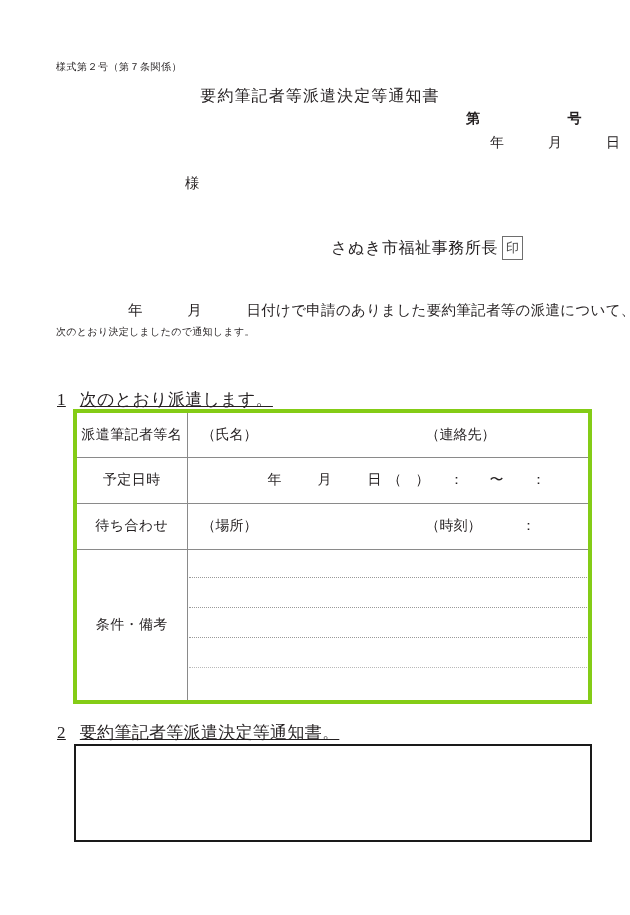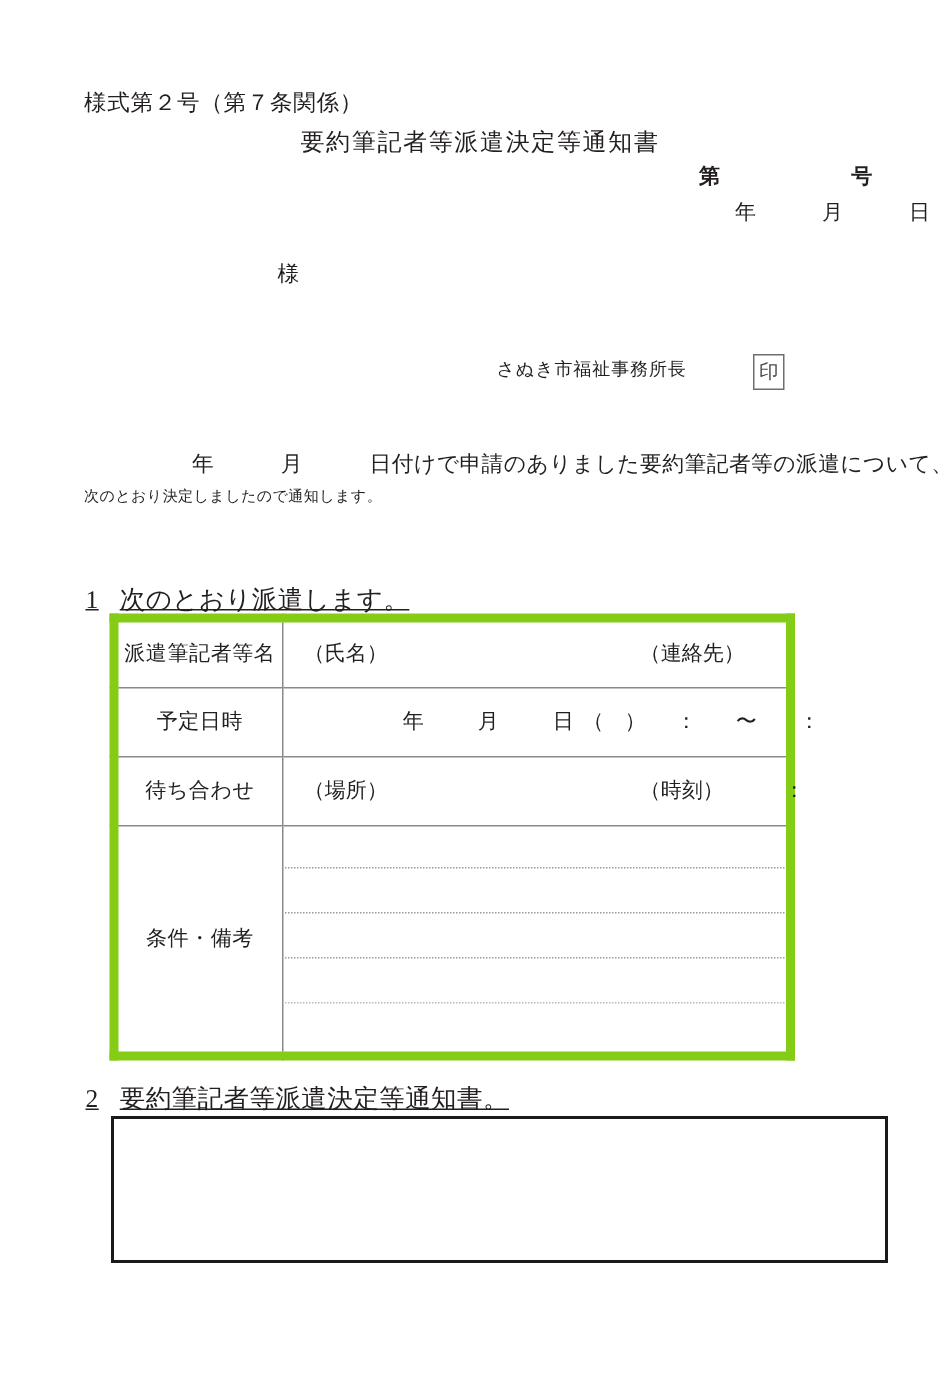--- a/index.html
+++ b/index.html
@@ -25,21 +25,21 @@
   .t {
     position: absolute;
     white-space: pre;
     line-height: 1;
   }
 
   
   .form-no {
     left: 56px;
     top: 62px;
-    font-size: 15px;
+    font-size: 10px;
     letter-spacing: 0.5px;
   }
 
   .doc-title {
     left: 0;
     top: 88px;
     width: 630px;
     text-align: center;
     font-size: 16px;
     letter-spacing: 1.1px;
@@ -65,21 +65,21 @@
   .addressee {
     left: 185px;
     top: 176px;
     font-size: 14.5px;
   }
 
   
   .issuer {
     left: 331px;
     top: 240px;
-    font-size: 12px;
+    font-size: 16px;
     letter-spacing: 0.6px;
   }
 
   .seal-box {
     position: absolute;
     left: 502px;
     top: 236px;
     width: 21px;
     height: 24px;
     border: 1px solid #6e6e6e;
@@ -116,22 +116,22 @@
   .sec1-head { left: 57px; top: 391px; }
   .sec2-head { left: 57px; top: 724px; }
 
   .sec-num { margin-right: 14px; }
 
   
   #main-table {
     position: absolute;
     left: 73px;
     top: 409px;
-    width: 457px;
-    border: 6px solid #84cc16;
+    width: 519px;
+    border: 4px solid #84cc16;
     box-sizing: border-box;
     border-collapse: collapse;
     font-family: Liberation Mono, monospace;
   }
 
   #main-table tr { height: 46px; }
 
   #main-table td {
     border: 1px solid #8a8a8a;
     box-sizing: border-box;

